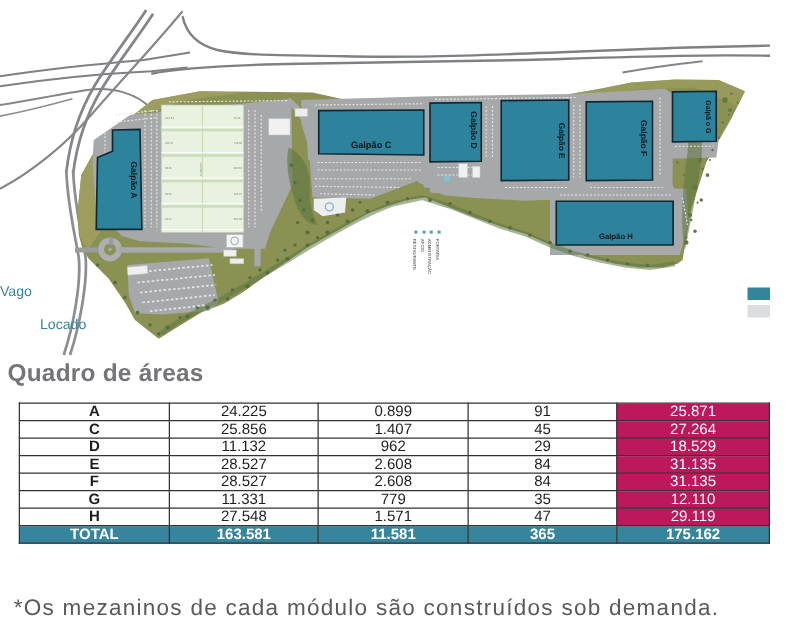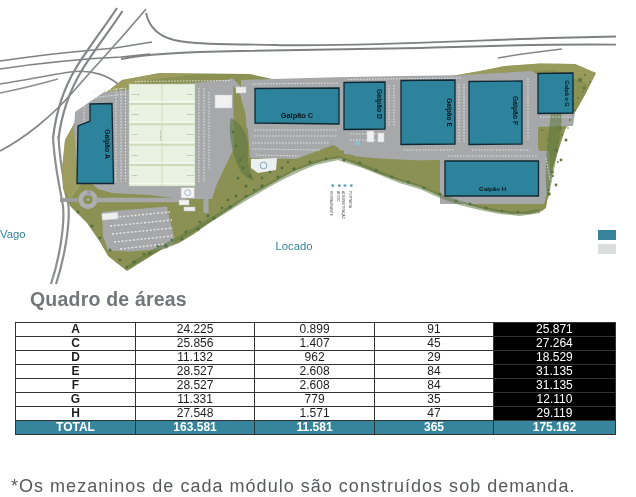--- a/index.html
+++ b/index.html
@@ -1,31 +1,31 @@
 <!DOCTYPE html>
 <html><head>
 <meta charset="utf-8">
 <style>
 html,body{margin:0;padding:0;background:#fff;}
 body{width:636px;height:497px;font-family:"Liberation Sans",sans-serif;}
 #page{position:relative;width:616px;height:497px;overflow:hidden;background:#fff;}
 #map{position:absolute;left:0;top:0;}
 .legend{position:absolute;font-size:11.3px;color:#35849b;}
 #vago-label{left:0;top:228px;width:588px;text-align:left;}
-#locado-label{left:0;top:240px;width:588px;text-align:center;}
+#locado-label{left:0;top:254px;width:588px;text-align:left;padding-left:32px;}
 .sw{position:absolute;left:598px;width:25px;height:10px;}
 #sw-vago{top:230px;background:#35849b;}
 #sw-locado{top:244px;background:#dcdddf;}
-#title{position:absolute;left:30px;top:288px;font-size:19.5px;font-weight:bold;color:#747579;letter-spacing:0.2px;}
+#title{position:absolute;left:6px;top:288px;font-size:19.5px;font-weight:bold;color:#747579;letter-spacing:0.2px;}
 #tbl{position:absolute;left:15px;top:322px;border-collapse:collapse;table-layout:fixed;}
 #tbl td,#tbl th{border:1px solid #333;text-align:center;padding:0;vertical-align:middle;}
 #tbl th{background:#36859c;color:#fff;font-weight:normal;font-size:11.5px;line-height:1.3;height:36px;}
 #tbl td{font-size:12px;color:#1d1d1d;height:13px;line-height:13px;}
 #tbl td.rowlbl{font-weight:bold;}
-#tbl td.tot{background:#000000;color:#fff;}
+#tbl td.tot{background:#be185d;color:#fff;}
 #tbl tr.total td{background:#36859c;color:#fff;font-weight:bold;}
 #footnote{position:absolute;left:11px;top:476px;font-size:18px;letter-spacing:1.02px;color:#58595b;}
 </style>
 </head>
 <body>
 <div id="page">
 
 <svg id="map" width="636" height="292" viewBox="0 0 636 292">
 
   <path d="M146,13 C149,27 158,36 174,40 C197,45 235,44 275,45 C350,47 460,41 550,38 L636,36" fill="none" stroke="#7e8083" stroke-width="1.9"></path>

